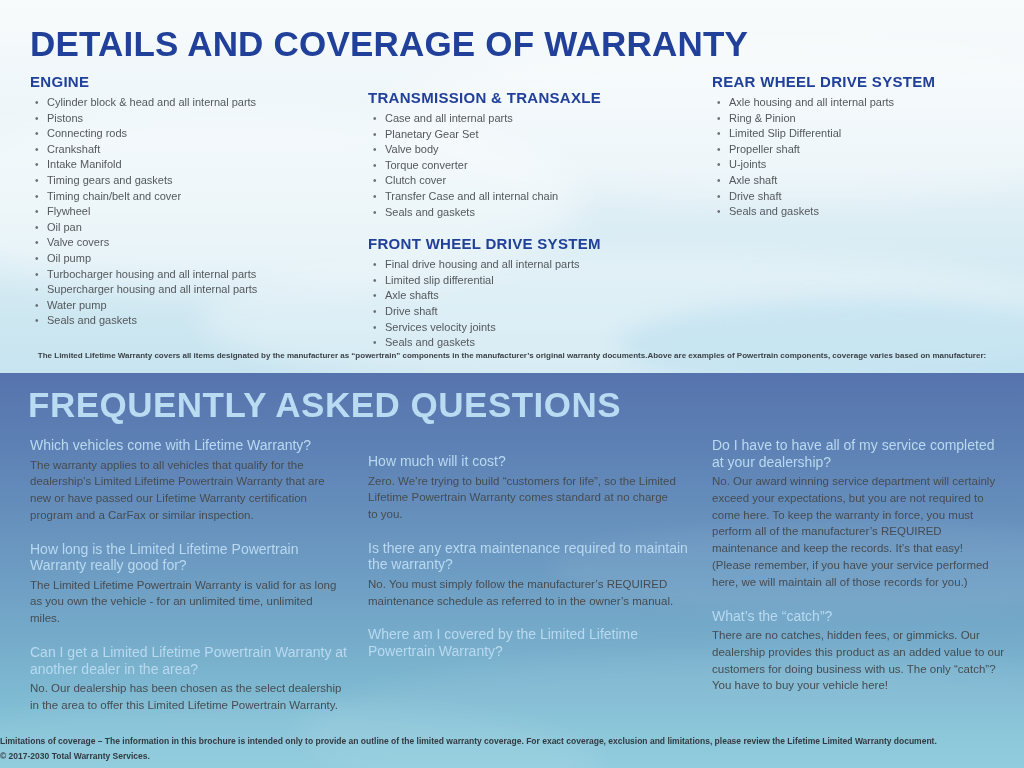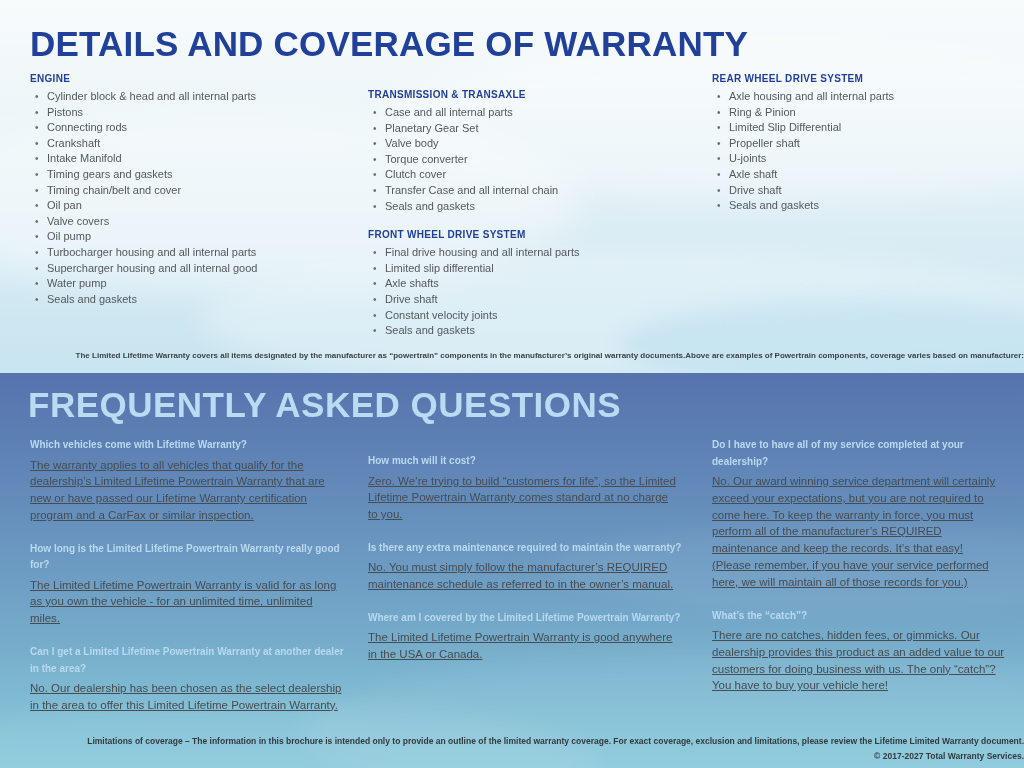--- a/index.html
+++ b/index.html
@@ -24,34 +24,34 @@
     color:#21409a; white-space:nowrap;
   }
   .columns {
     position:absolute; left:30px; top:73px; width:975px;
     display:flex;
   }
   .col-1 { width:338px; }
   .col-2 { width:344px;margin-top:16px; }
   .col-3 { width:293px; }
   .section-heading {
-    font-size:10px; font-weight:800; letter-spacing:0.3px;
+    font-size:15px; font-weight:800; letter-spacing:0.3px;
     color:#21409a; margin-bottom:5px;
   }
   ul.parts { list-style:none; margin-bottom:15px; }
   ul.parts li {
     position:relative; padding-left:17px;
     font-size:11px; line-height:15.6px; color:#54585c;
   }
   ul.parts li::before {
     content:"•"; position:absolute; left:5px; top:0; color:#6a6e72; font-size:10px;
   }
   .coverage-note {
     position:absolute; bottom:13px; left:0; width:100%;
-    text-align:right; font-size:8px; font-weight:700; color:#3d4247;
+    text-align:center; font-size:8px; font-weight:700; color:#3d4247;
     white-space:nowrap;
     margin-top:16px;
   }
 
   
   .faq-section {
     position:absolute; top:373px; left:0; width:1024px; height:395px; overflow:hidden;
     background:linear-gradient(180deg,#5673ad 0%, #5e82b5 20%, #6b98c1 46%, #77aecb 70%, #82c0d6 88%, #89c9dc 100%);
   }
   .fw1 { width:900px; height:160px; left:300px; top:280px; background:rgba(255,255,255,0.07); filter:blur(12px); }
@@ -62,29 +62,29 @@
     position:absolute; left:28px; top:12px;
     font-size:35px; font-weight:800; letter-spacing:0.5px;
     color:#b9dcf2; white-space:nowrap;
   }
   .faq-columns {
     position:absolute; left:30px; top:64px; width:975px;
     display:flex;
   }
   .qa { margin-bottom:17px; }
   .question {
-    font-size:10px; font-weight:700; color:#b9d9f0;
+    font-size:14px; font-weight:400; color:#b9d9f0;
     line-height:16.5px; margin-bottom:3px; max-width:320px;
   }
   .answer {
     font-size:11.5px; color:#464c51; line-height:16.8px;
-    font-weight:500; max-width:312px;text-decoration:underline;
+    font-weight:500; max-width:312px;
   }
   .faq-footer {
-    position:absolute; bottom:7px; left:0; width:100%; text-align:right;
+    position:absolute; bottom:7px; left:0; width:100%; text-align:left;
   }
   .footer-line1 { font-size:8.5px; font-weight:700; color:#333a40; white-space:nowrap; }
   .footer-line2 { font-size:8.5px; font-weight:700; color:#333a40; margin-top:5px; }
 </style>
 </head>
 <body>
 
 <div class="page">
 
   <div class="top-section">
@@ -100,25 +100,26 @@
       <div class="col-1">
         <div class="section-heading">ENGINE</div>
         <ul class="parts">
           <li>Cylinder block &amp; head and all internal parts</li>
           <li>Pistons</li>
           <li>Connecting rods</li>
           <li>Crankshaft</li>
           <li>Intake Manifold</li>
           <li>Timing gears and gaskets</li>
           <li>Timing chain/belt and cover</li>
+          <li>Flywheel</li>
           <li>Oil pan</li>
           <li>Valve covers</li>
           <li>Oil pump</li>
           <li>Turbocharger housing and all internal parts</li>
-          <li>Supercharger housing and all internal good</li>
+          <li>Supercharger housing and all internal parts</li>
           <li>Water pump</li>
           <li>Seals and gaskets</li>
         </ul>
       </div>
 
       <div class="col-2">
         <div class="section-heading">TRANSMISSION &amp; TRANSAXLE</div>
         <ul class="parts">
           <li>Case and all internal parts</li>
           <li>Planetary Gear Set</li>
@@ -127,21 +128,21 @@
           <li>Clutch cover</li>
           <li>Transfer Case and all internal chain</li>
           <li>Seals and gaskets</li>
         </ul>
         <div class="section-heading">FRONT WHEEL DRIVE SYSTEM</div>
         <ul class="parts">
           <li>Final drive housing and all internal parts</li>
           <li>Limited slip differential</li>
           <li>Axle shafts</li>
           <li>Drive shaft</li>
-          <li>Constant velocity joints</li>
+          <li>Services velocity joints</li>
           <li>Seals and gaskets</li>
         </ul>
       </div>
 
       <div class="col-3">
         <div class="section-heading">REAR WHEEL DRIVE SYSTEM</div>
         <ul class="parts">
           <li>Axle housing and all internal parts</li>
           <li>Ring &amp; Pinion</li>
           <li>Limited Slip Differential</li>
@@ -185,35 +186,34 @@
         <div class="qa">
           <div class="question">How much will it cost?</div>
           <div class="answer">Zero. We’re trying to build “customers for life”, so the Limited Lifetime Powertrain Warranty comes standard at no charge to you.</div>
         </div>
         <div class="qa">
           <div class="question">Is there any extra maintenance required to maintain the warranty?</div>
           <div class="answer">No. You must simply follow the manufacturer’s REQUIRED maintenance schedule as referred to in the owner’s manual.</div>
         </div>
         <div class="qa">
           <div class="question">Where am I covered by the Limited Lifetime Powertrain Warranty?</div>
-          <div class="answer">The Limited Lifetime Powertrain Warranty is good anywhere in the USA or Canada.</div>
         </div>
       </div>
 
       <div class="col-3">
         <div class="qa">
           <div class="question">Do I have to have all of my service completed at your dealership?</div>
           <div class="answer">No. Our award winning service department will certainly exceed your expectations, but you are not required to come here.  To keep the warranty in force, you must perform all of the manufacturer’s REQUIRED maintenance and keep the records.  It’s that easy! (Please remember, if you have your service performed here, we will maintain all of those records for you.)</div>
         </div>
         <div class="qa">
           <div class="question">What’s the “catch”?</div>
           <div class="answer">There are no catches, hidden fees, or gimmicks. Our dealership provides this product as an added value to our customers for doing business with us.  The only “catch”? You have to buy your vehicle here!</div>
         </div>
       </div>
     </div>
 
     <div class="faq-footer">
       <div class="footer-line1">Limitations of coverage – The information in this brochure is intended only to provide an outline of the limited warranty coverage. For exact coverage, exclusion and limitations, please review the Lifetime Limited Warranty document.</div>
-      <div class="footer-line2">© 2017-2027 Total Warranty Services.</div>
+      <div class="footer-line2">© 2017-2030 Total Warranty Services.</div>
     </div>
   </div>
 
 </div>
 
 </body></html>

